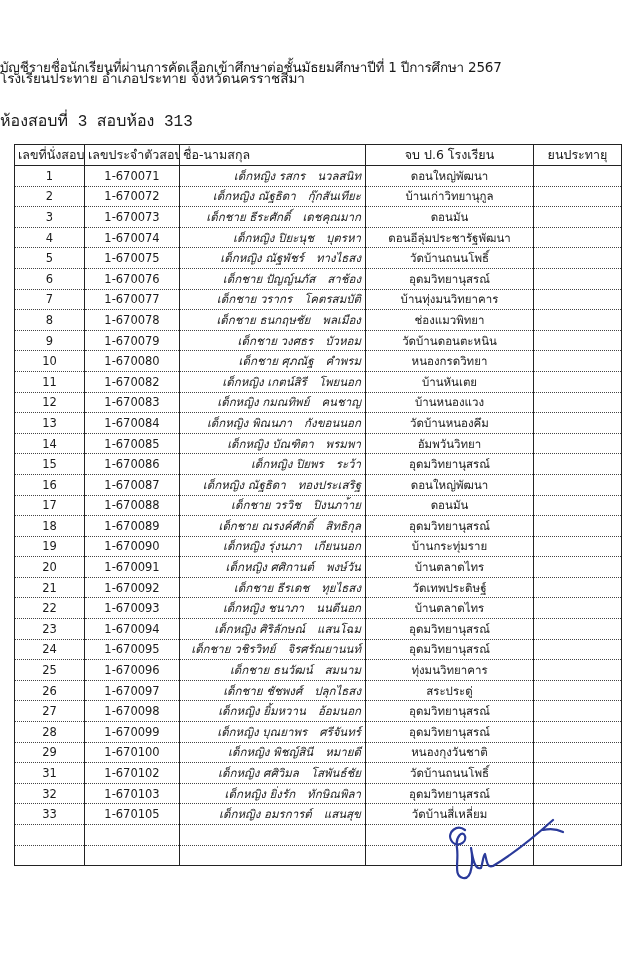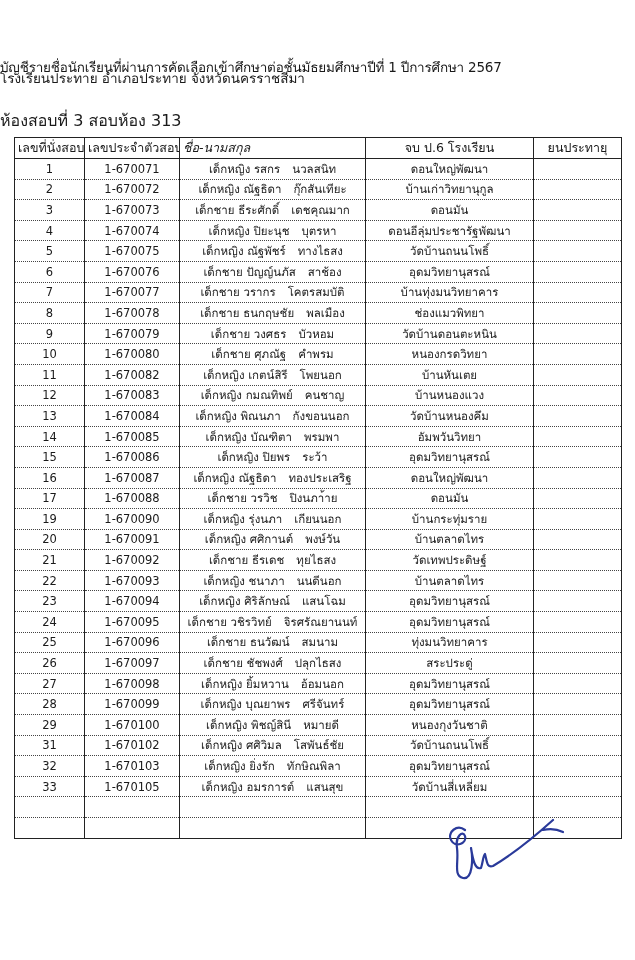--- a/index.html
+++ b/index.html
@@ -2,45 +2,45 @@
 <html><head>
 <meta charset="utf-8">
 <style>
   html, body { margin: 0; padding: 0; background: #ffffff; }
   body {
     width: 635px; height: 960px; position: relative; overflow: hidden;
     font-family: "DejaVu Sans", "Liberation Sans", sans-serif; color: #1a1a1a;
   }
   .title1 { position: absolute; top: 56px; left: 0; width: 554px; font-size: 13.5px; letter-spacing: -0.2px; }
   .title2 { position: absolute; top: 67px; left: 0; width: 635px; font-size: 13.5px; }
-  .title3 { position: absolute; top: 108px; left: 0; width: 547px; font-size: 16px; }
+  .title3 { position: absolute; top: 108px; left: 0; width: 547px; font-size: 16px; font-family: Liberation Mono, monospace; }
   table.roster {
-    position: absolute; left: 14px; top: 137px; width: 607px;
+    position: absolute; left: 14px; top: 144px; width: 607px;
     border-collapse: collapse; table-layout: fixed;
     border: 1.5px solid #222;
     padding-left: 25px;
   }
   table.roster col.c1 { width: 70px; }
   table.roster col.c2 { width: 95px; }
   table.roster col.c3 { width: 186px; }
   table.roster col.c4 { width: 168px; }
   table.roster col.c5 { width: 88px; }
   table.roster th {
     height: 20px; font-weight: normal; font-size: 12.5px; padding: 0 3px;
     border: 1.2px solid #222; white-space: nowrap; overflow: hidden;
   }
-  table.roster th.left { text-align: left; font-style: italic; }
+  table.roster th.left { text-align: left; }
   table.roster td {
     height: 19.6px; font-size: 11.5px; padding: 0 4px; white-space: nowrap; overflow: hidden;
     border-left: 1.2px solid #222; border-right: 1.2px solid #222;
     border-bottom: 1px dotted #444;
   }
   table.roster tr:last-child td { border-bottom: 1.5px solid #222; }
   td.center { text-align: center; }
-  td.name { text-align: center; }
+  td.name { text-align: right; font-style: italic; }
   .gap { display: inline-block; width: 12px; }
   .signature { position: absolute; left: 443px; top: 818px; width: 125px; height: 65px; pointer-events: none; }
 </style>
 </head>
 <body>
 
 <div class="title1">บัญชีรายชื่อนักเรียนที่ผ่านการคัดเลือกเข้าศึกษาต่อชั้นมัธยมศึกษาปีที่ 1 ปีการศึกษา 2567</div>
 <div class="title2">โรงเรียนประทาย  อำเภอประทาย  จังหวัดนครราชสีมา</div>
 <div class="title3">ห้องสอบที่ 3  สอบห้อง 313</div>
 
@@ -175,20 +175,27 @@
         <td class="center"></td>
       </tr>
       <tr>
         <td class="center">17</td>
         <td class="center">1-670088</td>
         <td class="name"><span>เด็กชาย วรวิช</span><span class="gap"></span><span>ปิงนภา้าย</span></td>
         <td class="center">ดอนมัน</td>
         <td class="center"></td>
       </tr>
       <tr>
+        <td class="center">18</td>
+        <td class="center">1-670089</td>
+        <td class="name"><span>เด็กชาย ณรงค์ศักดิ์</span><span class="gap"></span><span>สิทธิกุล</span></td>
+        <td class="center">อุดมวิทยานุสรณ์</td>
+        <td class="center"></td>
+      </tr>
+      <tr>
         <td class="center">19</td>
         <td class="center">1-670090</td>
         <td class="name"><span>เด็กหญิง รุ่งนภา</span><span class="gap"></span><span>เกียนนอก</span></td>
         <td class="center">บ้านกระทุ่มราย</td>
         <td class="center"></td>
       </tr>
       <tr>
         <td class="center">20</td>
         <td class="center">1-670091</td>
         <td class="name"><span>เด็กหญิง ศศิกานต์</span><span class="gap"></span><span>พงษ์วัน</span></td>

